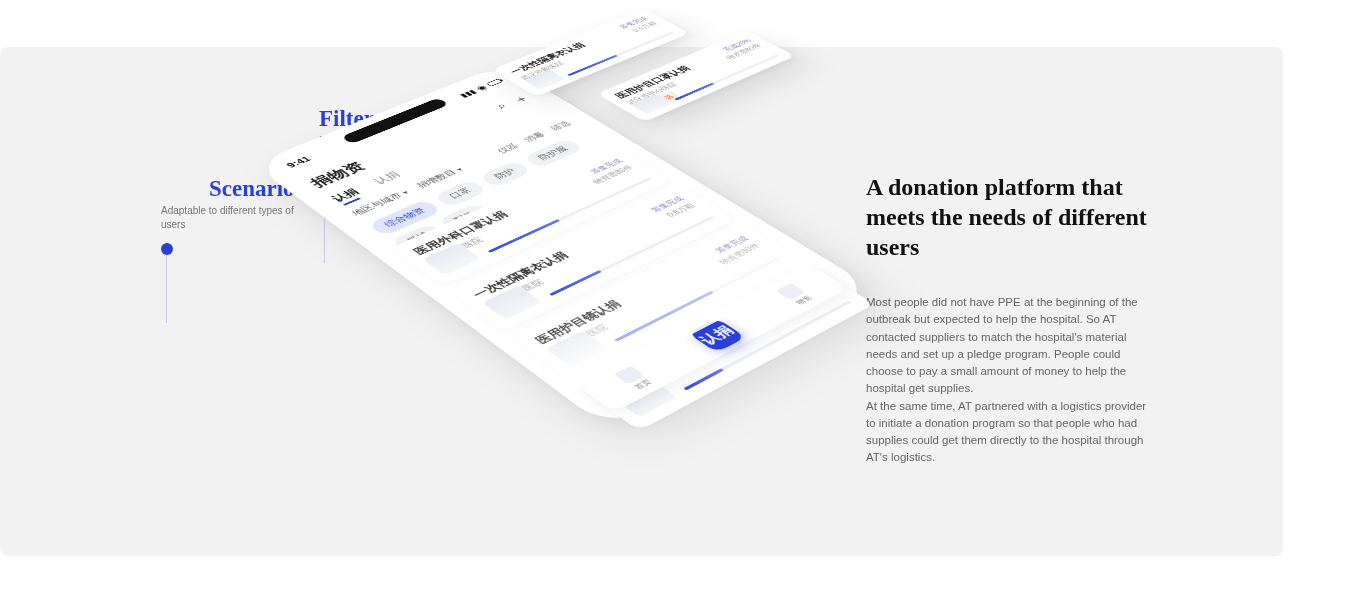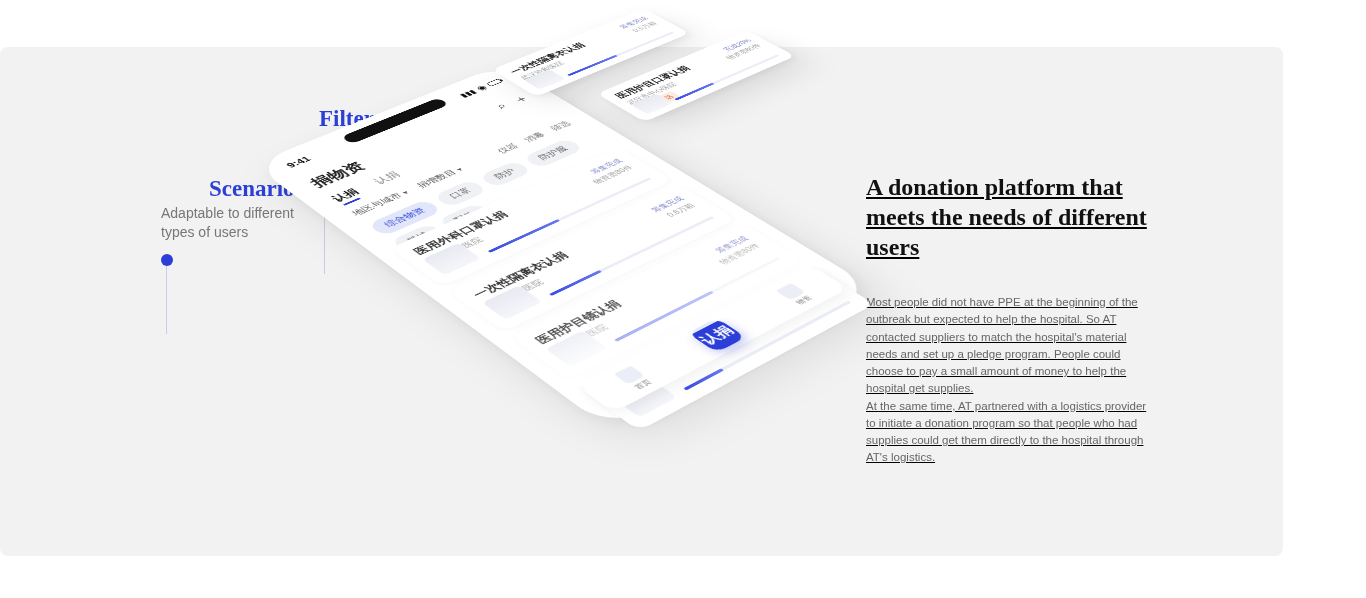--- a/index.html
+++ b/index.html
@@ -18,21 +18,20 @@
     background: #f2f2f3;
     border-radius: 8px;
   }
 
   
   .text-col {
     position: absolute;
     left: 866px;
     top: 125px;
     width: 292px;
-    text-decoration: underline;
   }
   .text-col h2 {
     font-family: Georgia, "Times New Roman", serif;
     font-size: 24px;
     font-weight: 700;
     color: #111;
     line-height: 1.25;
     margin-bottom: 32px;
   }
   .text-col p {
@@ -47,21 +46,21 @@
     position: absolute;
   }
   .annotation h3 {
     font-family: Georgia, "Times New Roman", serif;
     font-weight: 700;
     color: #2b3fd8;
     line-height: 1;
     margin-bottom: 4px;
   }
   .annotation p {
-    font-size: 14px;
+    font-size: 10px;
     color: #777;
     line-height: 1.35;
     max-width: 140px;
   }
   .annotation .dot {
     width: 12px; height: 12px;
     border-radius: 50%;
     background: #2b3fd8;
   }
   .annotation .line {

